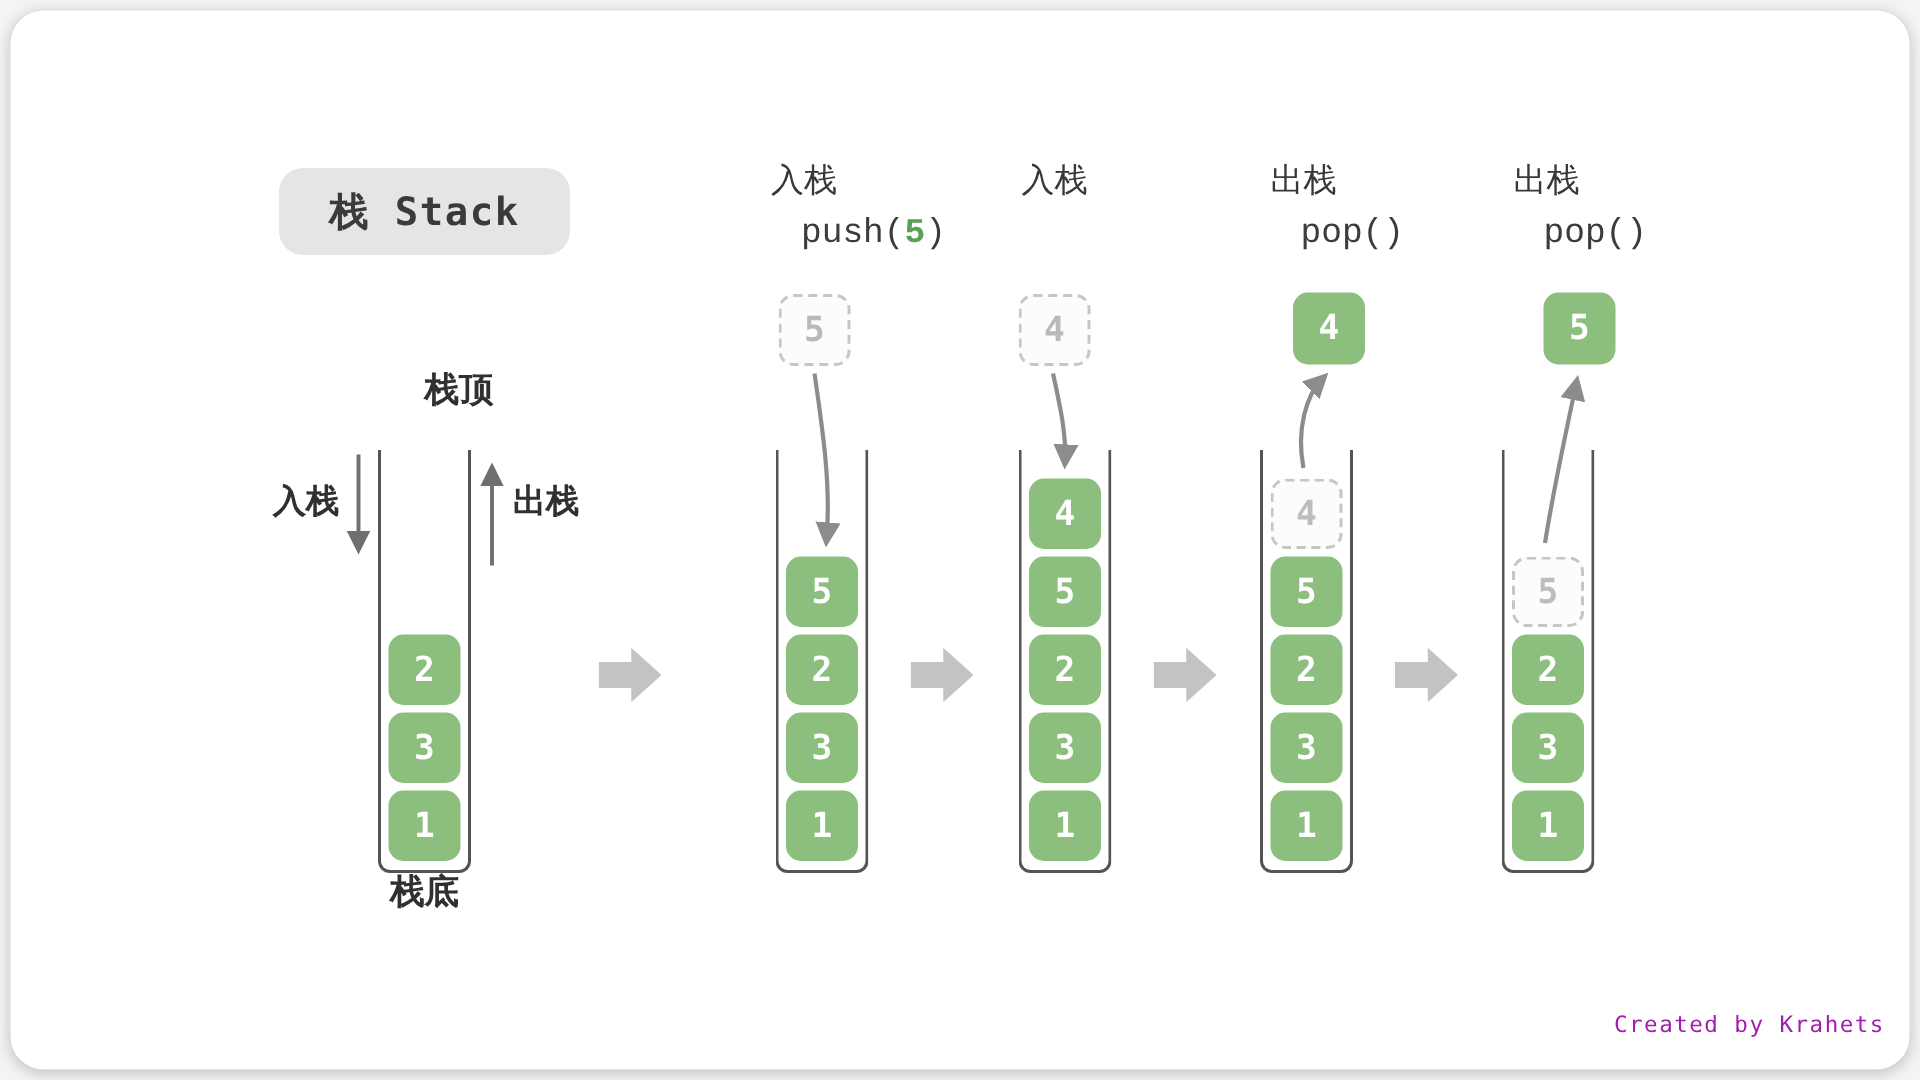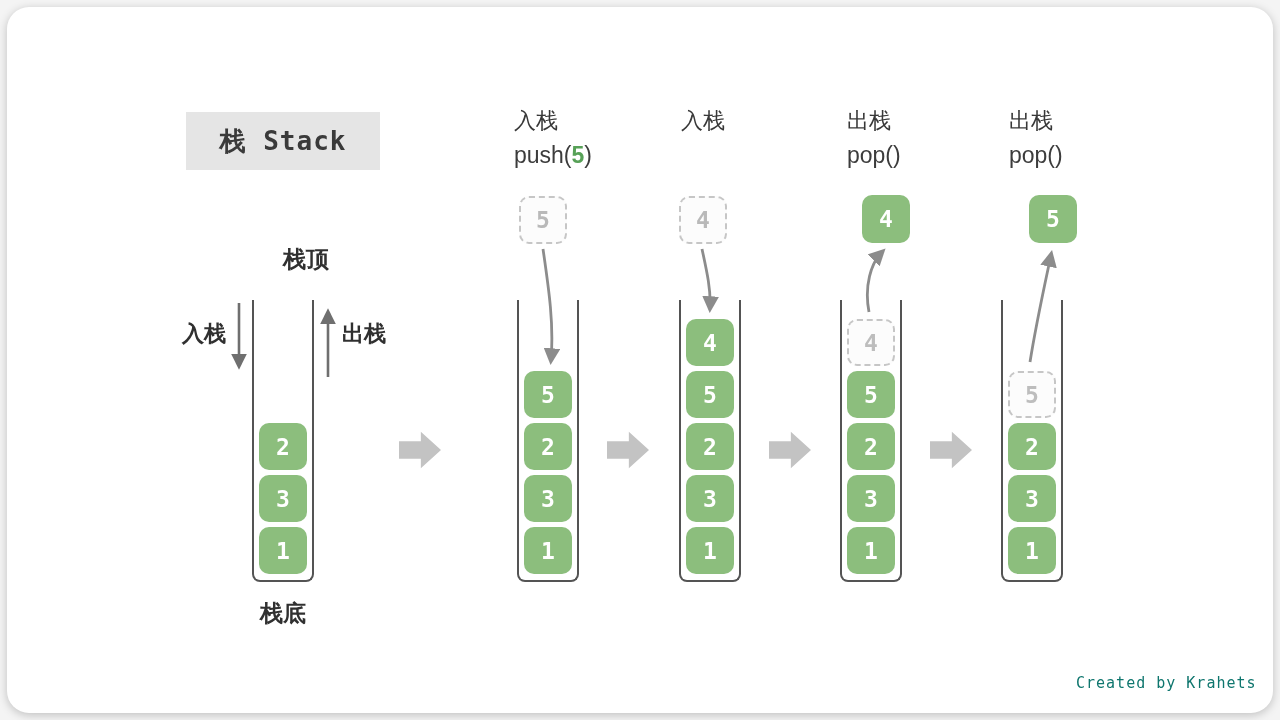--- a/index.html
+++ b/index.html
@@ -10,32 +10,32 @@
     position: absolute; left: 7px; top: 7px; right: 7px; bottom: 7px;
     background: #ffffff; border-radius: 22px;
     box-shadow: 0 2px 10px rgba(0,0,0,0.22);
   }
 
   .abs { position: absolute; }
 
   
   .title-chip {
     left: 186px; top: 112px; width: 194px; height: 58px;
-    background: #e5e5e5; border-radius: 0;
+    background: #e5e5e5; border-radius: 16px;
     display: flex; align-items: center; justify-content: center;
     font-family: "DejaVu Sans Mono", "Liberation Mono", monospace;
     font-size: 26px; font-weight: 600; color: #3a3a3a; letter-spacing: 1px;
   }
 
   
   .op { top: 104px; width: 160px; }
   .op .op-name { font-size: 22px; font-weight: 500; color: #383838; line-height: 34px; }
   .op .op-code {
-    font-family: Liberation Sans, sans-serif;
-    font-size: 23px; color: #3c3c3c; line-height: 34px;
+    font-family: Liberation Mono, monospace;
+    font-size: 23px; color: #3c3c3c; line-height: 34px; margin-left: 20px;
   }
   .op .op-arg { color: #57a157; font-weight: bold; }
 
   
   .container {
     top: 300px; width: 62px; height: 282px;
     border-left: 2px solid #545454; border-right: 2px solid #545454;
     border-bottom: 2px solid #545454; border-radius: 0 0 8px 8px;
     background: #ffffff;
   }
@@ -67,21 +67,21 @@
 
   
   .block-arrow {
     width: 42px; height: 38px; background: #c3c3c3;
     clip-path: polygon(0 27%, 52% 27%, 52% 2%, 100% 50%, 52% 98%, 52% 73%, 0 73%);
   }
 
   .watermark {
     left: 1076px; top: 674px;
     font-family: "DejaVu Sans Mono", "Liberation Mono", monospace;
-    font-size: 15px; color: #0f766e; letter-spacing: 1px;
+    font-size: 15px; color: #a21caf; letter-spacing: 1px;
   }
 
   svg.overlay { position: absolute; left: 0; top: 0; pointer-events: none; }
 </style>
 </head>
 <body>
 
 <div class="card"></div>
 
 <div class="abs title-chip">栈 Stack</div>
@@ -96,21 +96,21 @@
 <div class="abs op" style="left:847px">
   <div class="op-name">出栈</div>
   <div class="op-code"><span>pop()</span><span class="op-arg"></span><span></span></div>
 </div>
 <div class="abs op" style="left:1009px">
   <div class="op-name">出栈</div>
   <div class="op-code"><span>pop()</span><span class="op-arg"></span><span></span></div>
 </div>
 
 <div class="abs zh-label" style="left:252px; top:244px; width:62px; text-align:center; font-size:23px;margin-left:23px;">栈顶</div>
-<div class="abs zh-label" style="left:252px; top:598px; width:62px; text-align:center; font-size:23px;">栈底</div>
+<div class="abs zh-label" style="left:252px; top:579px; width:62px; text-align:center; font-size:23px;">栈底</div>
 <div class="abs zh-label" style="left:178px; top:319px; width:48px; text-align:right;">入栈</div>
 <div class="abs zh-label" style="left:342px; top:319px; width:48px;">出栈</div>
 
 <div class="abs container" style="left:252px">
   <div class="cell lv3">2</div>
   <div class="cell lv4">3</div>
   <div class="cell lv5">1</div>
 </div>
 
 <div class="abs float-box dashed" style="left:519px; top:196px;">5</div>

